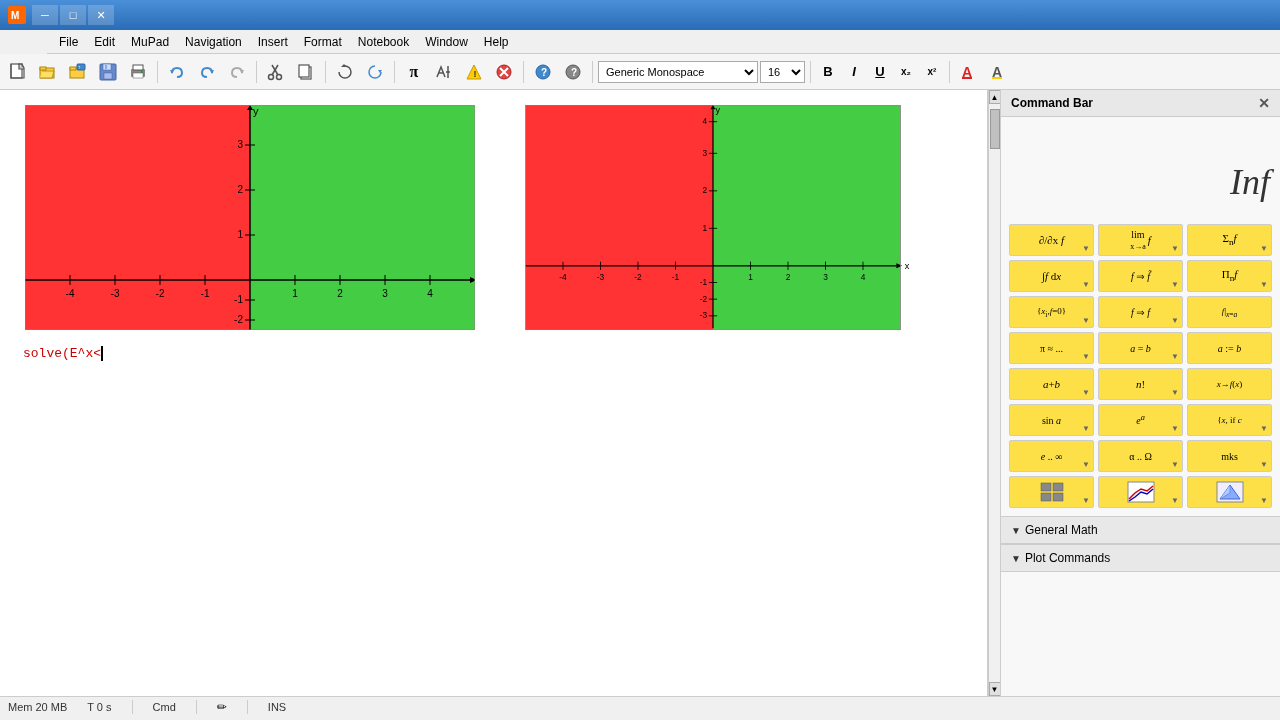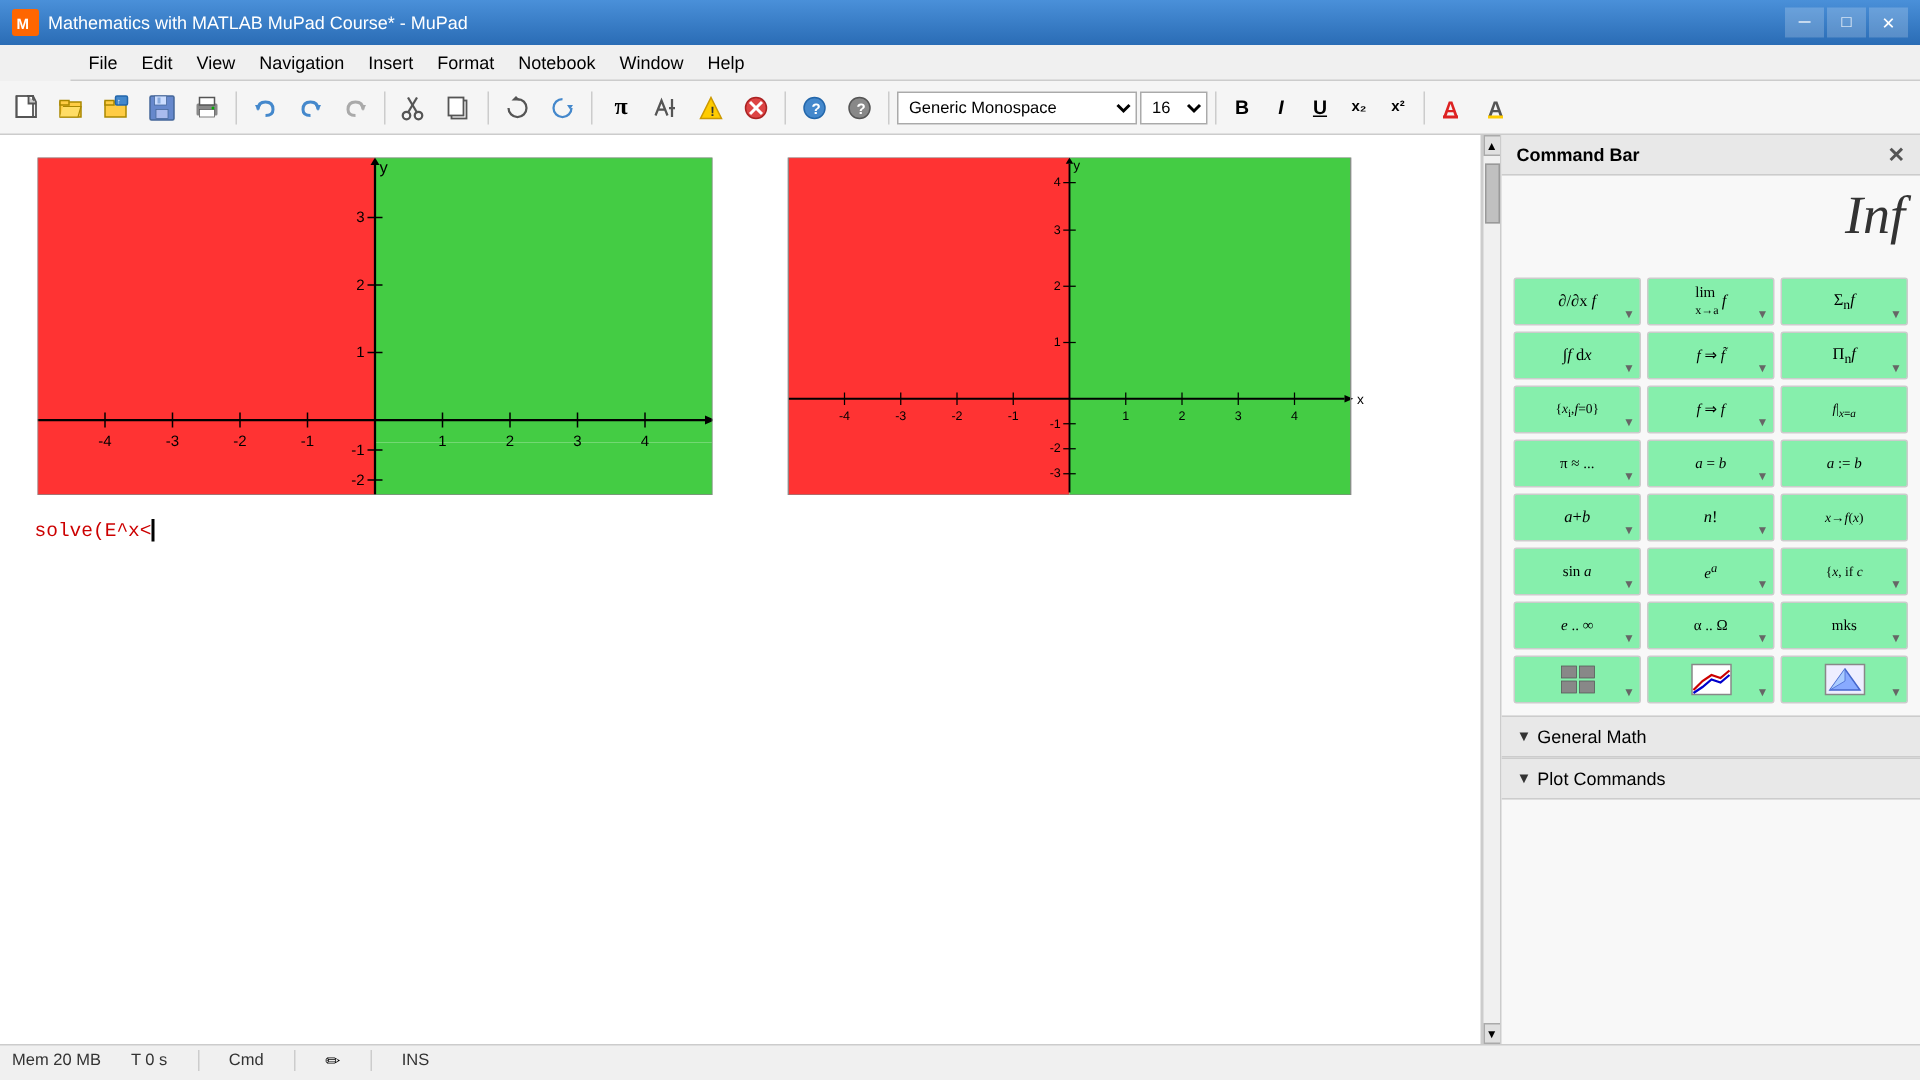--- a/index.html
+++ b/index.html
@@ -90,25 +90,25 @@
       display: flex;
       align-items: center;
       justify-content: space-between;
     }
     .cmdbar-close { cursor: pointer; font-size: 14px; color: #555; }
 
     
     .math-grid { display: grid; grid-template-columns: repeat(3, 1fr); gap: 4px; padding: 8px; }
     .math-btn {
       border: 1px solid #ccc;
-      background: #86efac;
+      background: #fde047;
       padding: 4px 8px;
       cursor: pointer;
       font-size: 11px;
-      text-align: left;
+      text-align: center;
       border-radius: 2px;
       min-height: 32px;
       display: flex;
       align-items: center;
       justify-content: center;
       position: relative;
       font-family: 'Times New Roman', serif;
     }
     .math-btn .dropdown-arrow { font-size: 8px; position: absolute; bottom: 2px; right: 3px; color: #666; }
 
@@ -161,32 +161,31 @@
 </head>
 <body>
 
 <div id="titlebar">
   <div class="app-icon">
     <svg width="16" height="16" viewBox="0 0 16 16">
       <rect width="16" height="16" fill="#ff6600" rx="1"></rect>
       <text x="2" y="12" fill="white" font-size="10" font-weight="bold">M</text>
     </svg>
   </div>
-  <span class="title">Mathematics with  MATLAB MuPad Course* - MuPad</span>
   <div class="win-btns">
     <button class="win-btn">─</button>
     <button class="win-btn">□</button>
     <button class="win-btn close">✕</button>
   </div>
 </div>
 
 <div id="menubar">
   <span class="menu-item">File</span>
   <span class="menu-item">Edit</span>
-  <span class="menu-item">View</span>
+  <span class="menu-item">MuPad</span>
   <span class="menu-item">Navigation</span>
   <span class="menu-item">Insert</span>
   <span class="menu-item">Format</span>
   <span class="menu-item">Notebook</span>
   <span class="menu-item">Window</span>
   <span class="menu-item">Help</span>
 </div>
 
 <div id="toolbar">
 
@@ -488,21 +487,21 @@
       <div class="v-scrollbar-btn">▼</div>
     </div>
   </div>
 
   <div id="cmdbar">
     <div id="cmdbar-header">
       <span>Command Bar</span>
       <span class="cmdbar-close">✕</span>
     </div>
 
-    <div style="position:relative; height: 60px; padding: 8px;">
+    <div style="position:relative; height: 60px; padding: 8px; margin-top: 39px;">
       <span style="font-size:36px; font-style:italic; font-family:'Times New Roman',serif; color:#333; position:absolute; right:10px; top:5px;">Inf</span>
     </div>
 
     <div class="math-grid">
 
       <button class="math-btn">
         <span style="font-family:'Times New Roman',serif;">∂/∂x <i>f</i></span>
         <span class="dropdown-arrow">▼</span>
       </button>
       <button class="math-btn">

